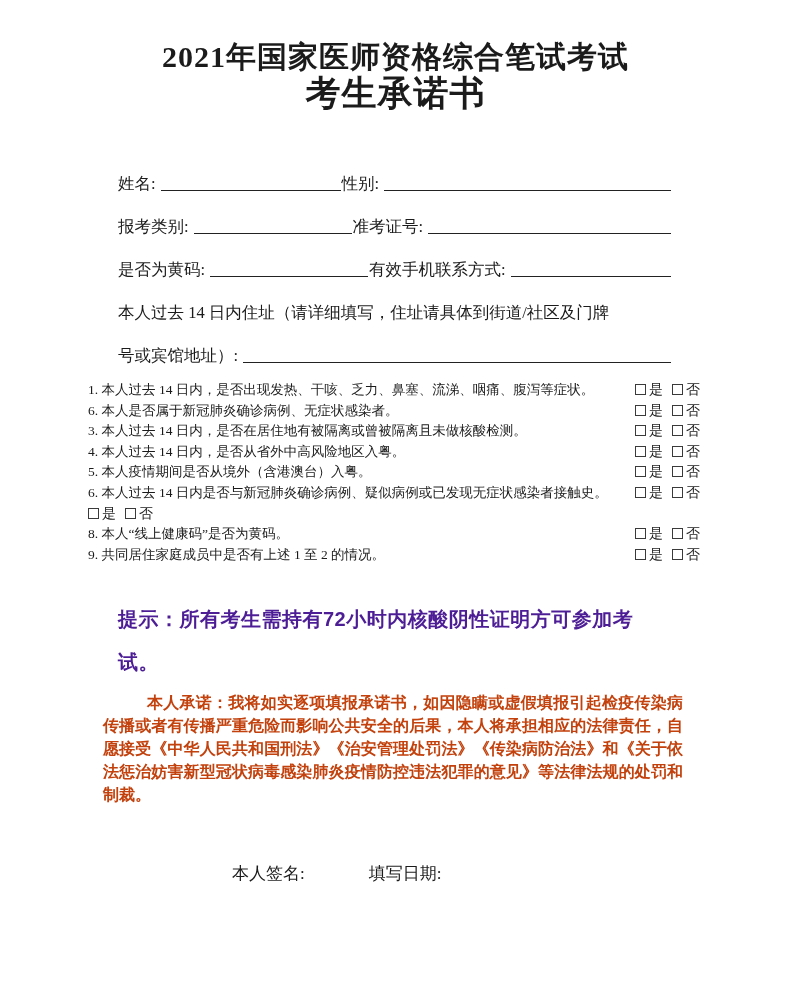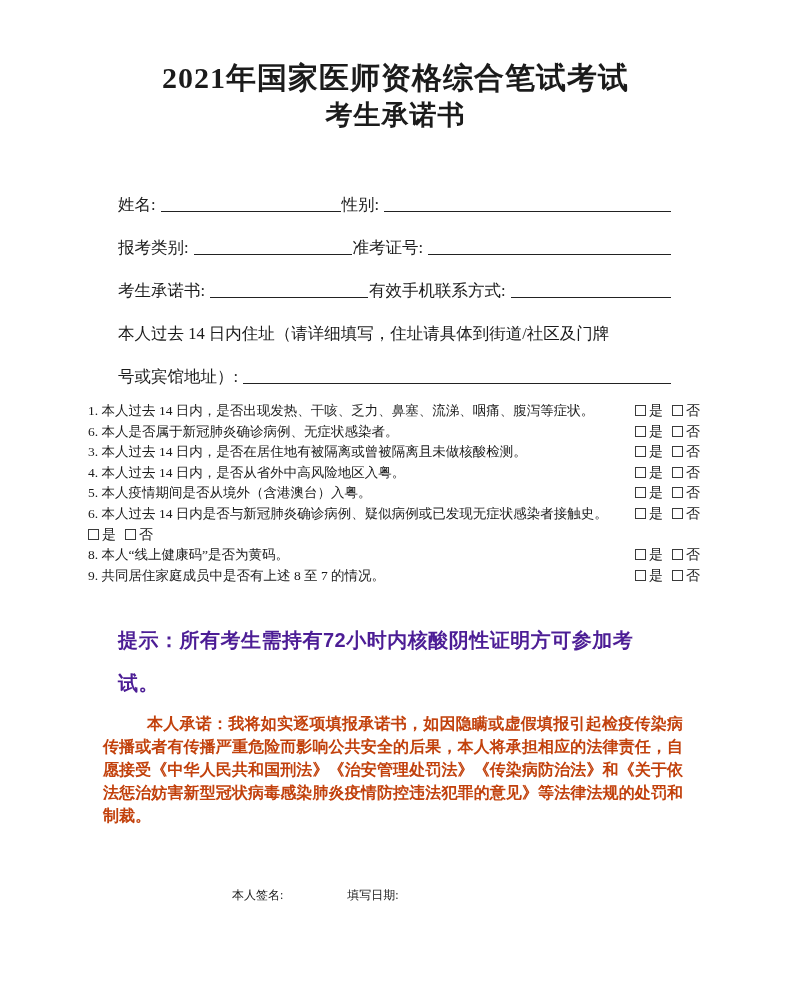--- a/index.html
+++ b/index.html
@@ -4,31 +4,31 @@
 <style>
   * { box-sizing: border-box; }
   html, body { margin: 0; padding: 0; background: #ffffff; }
   .page {
     position: relative;
     width: 791px;
     height: 988px;
     background: #ffffff;
     color: #1b1b1b;
     font-family: "Liberation Serif", "DejaVu Serif", serif;
-    padding-top: 59px;
+    padding-top: 38px;
     overflow: hidden;
   }
   .title {
     text-align: center;
     font-weight: bold;
     font-size: 30px;
     line-height: 38px;
     letter-spacing: 1px;
   }
-  .title2 { font-size: 27px; line-height: 36px; }
+  .title2 { font-size: 35px; line-height: 36px; }
 
   
   .form-block {
     margin: 50px 0 0 118px;
     width: 554px;
     font-size: 16.5px;
   }
   .frow { display: flex; align-items: center; height: 43px; }
   .flabel { line-height: 43px; white-space: nowrap; }
   .fill {
@@ -85,21 +85,21 @@
     line-height: 23px;
     text-align: justify;
     text-indent: 44px;
     color: #c2410c;
   }
 
   
   .signature {
     margin: 56px 0 0 232px;
     display: flex;
-    font-size: 12px;
+    font-size: 17px;
     line-height: 24px;
   }
   .sig-date { margin-left: 64px; }
 </style>
 </head>
 <body>
 
 <div class="page">
 
   <div class="title">2021年国家医师资格综合笔试考试</div>
@@ -112,21 +112,21 @@
       <span class="flabel">性别:</span>
       <span class="fill grow"></span>
     </div>
     <div class="frow">
       <span class="flabel">报考类别:</span>
       <span class="fill w158"></span>
       <span class="flabel">准考证号:</span>
       <span class="fill grow"></span>
     </div>
     <div class="frow">
-      <span class="flabel">考生承诺书:</span>
+      <span class="flabel">是否为黄码:</span>
       <span class="fill w158"></span>
       <span class="flabel">有效手机联系方式:</span>
       <span class="fill grow"></span>
     </div>
     <div class="frow">
       <span class="flabel">本人过去 14 日内住址（请详细填写，住址请具体到街道/社区及门牌</span>
     </div>
     <div class="frow">
       <span class="flabel">号或宾馆地址）:</span>
       <span class="fill grow"></span>
@@ -191,21 +191,21 @@
 
     <div class="qrow">
       <span class="q-text">8. 本人“线上健康码”是否为黄码。</span>
       <span class="q-boxes">
         <span class="cb"><span class="box"></span><span class="cb-label">是</span></span>
         <span class="cb"><span class="box"></span><span class="cb-label">否</span></span>
       </span>
     </div>
 
     <div class="qrow">
-      <span class="q-text">9. 共同居住家庭成员中是否有上述 8 至 7 的情况。</span>
+      <span class="q-text">9. 共同居住家庭成员中是否有上述 1 至 2 的情况。</span>
       <span class="q-boxes">
         <span class="cb"><span class="box"></span><span class="cb-label">是</span></span>
         <span class="cb"><span class="box"></span><span class="cb-label">否</span></span>
       </span>
     </div>
   </div>
 
   <div class="notice">提示：所有考生需持有72小时内核酸阴性证明方可参加考试。</div>
 
   <div class="commitment">本人承诺：我将如实逐项填报承诺书，如因隐瞒或虚假填报引起检疫传染病传播或者有传播严重危险而影响公共安全的后果，本人将承担相应的法律责任，自愿接受《中华人民共和国刑法》《治安管理处罚法》《传染病防治法》和《关于依法惩治妨害新型冠状病毒感染肺炎疫情防控违法犯罪的意见》等法律法规的处罚和制裁。</div>

